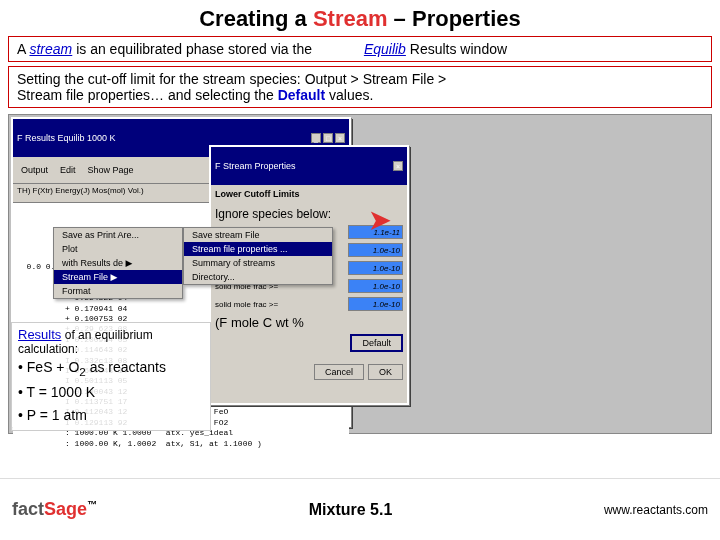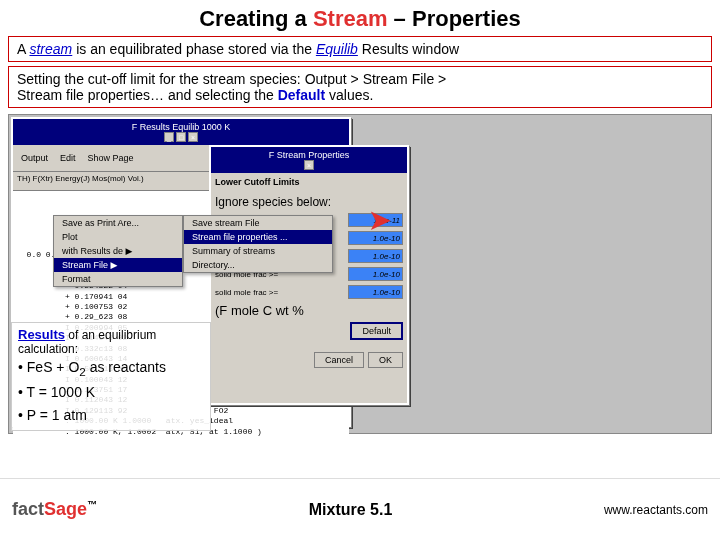--- a/index.html
+++ b/index.html
@@ -41,20 +41,21 @@
     }
     .desc-box .stream-link {
       color: #0000cc;
       text-decoration: underline;
       font-style: italic;
     }
     .desc-box .equilib-link {
       color: #0000cc;
       text-decoration: underline;
       font-style: italic;
+      margin-left: 48px;
     }
 
     
     .desc-box2 {
       border: 1.5px solid #c00;
       margin: 0 8px 6px 8px;
       padding: 4px 8px;
       font-size: 14px;
       color: #000;
     }
@@ -89,26 +90,25 @@
       width: 340px;
       height: 310px;
       background: #d4d0c8;
       border: 2px solid #fff;
       box-shadow: 1px 1px 0 #808080, 2px 2px 0 #404040;
       font-size: 9px;
     }
     .win-titlebar {
       background: #00007b;
       color: #fff;
-      padding: 3px 4px;
+      padding: 14px 4px;
       font-size: 9px;
       display: flex;
       justify-content: space-between;
-      align-items: center;
-      flex-direction: column;
+      align-items: flex-end;
     }
     .win-titlebar-btns {
       display: flex;
       gap: 2px;
     }
     .win-btn {
       width: 10px;
       height: 10px;
       background: #d4d0c8;
       border: 1px solid #808080;
@@ -267,21 +267,21 @@
       bottom: 2px;
       left: 2px;
       font-size: 12px;
       background: rgba(255,255,255,0.85);
       padding: 4px 6px;
       border: 1px solid #ccc;
     }
     .results-bottom .results-title {
       color: #0000cc;
       text-decoration: underline;
-      font-weight: bold;
+      font-weight: normal;
       font-size: 13px;
     }
     .results-bottom .bullet {
       font-size: 14px;
       line-height: 1.6;
     }
 
     
     .footer {
       display: flex;

